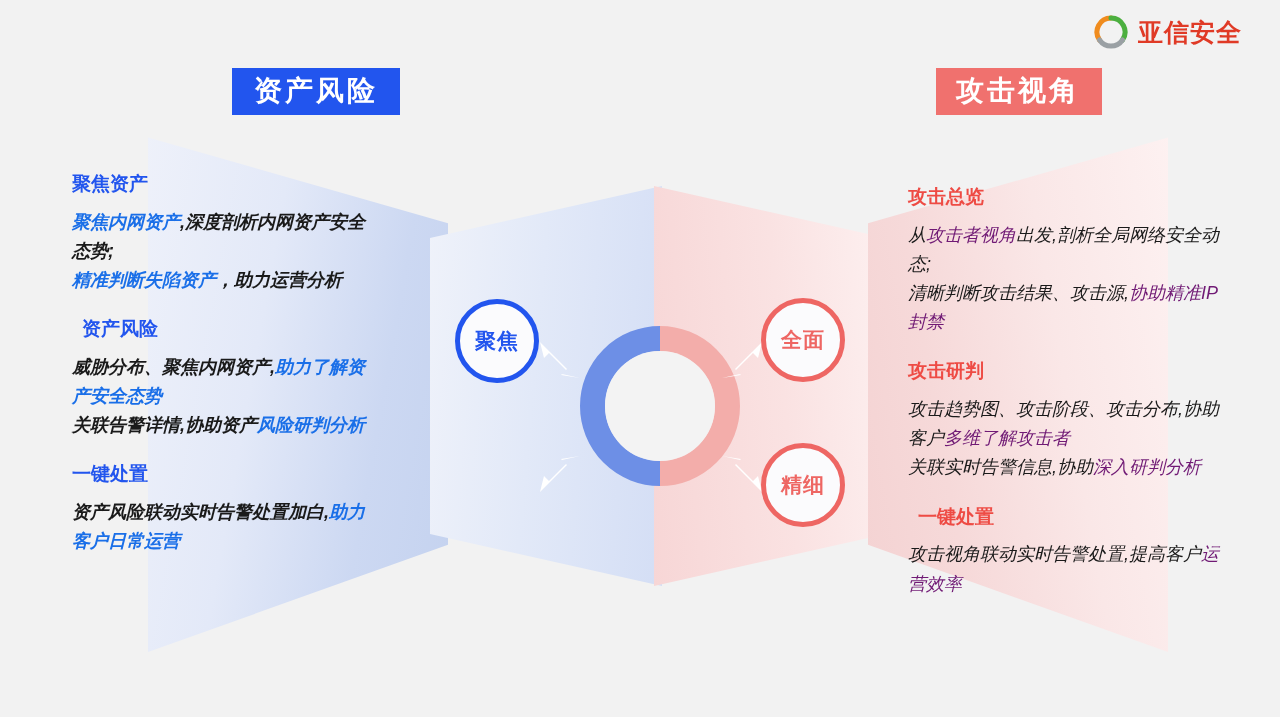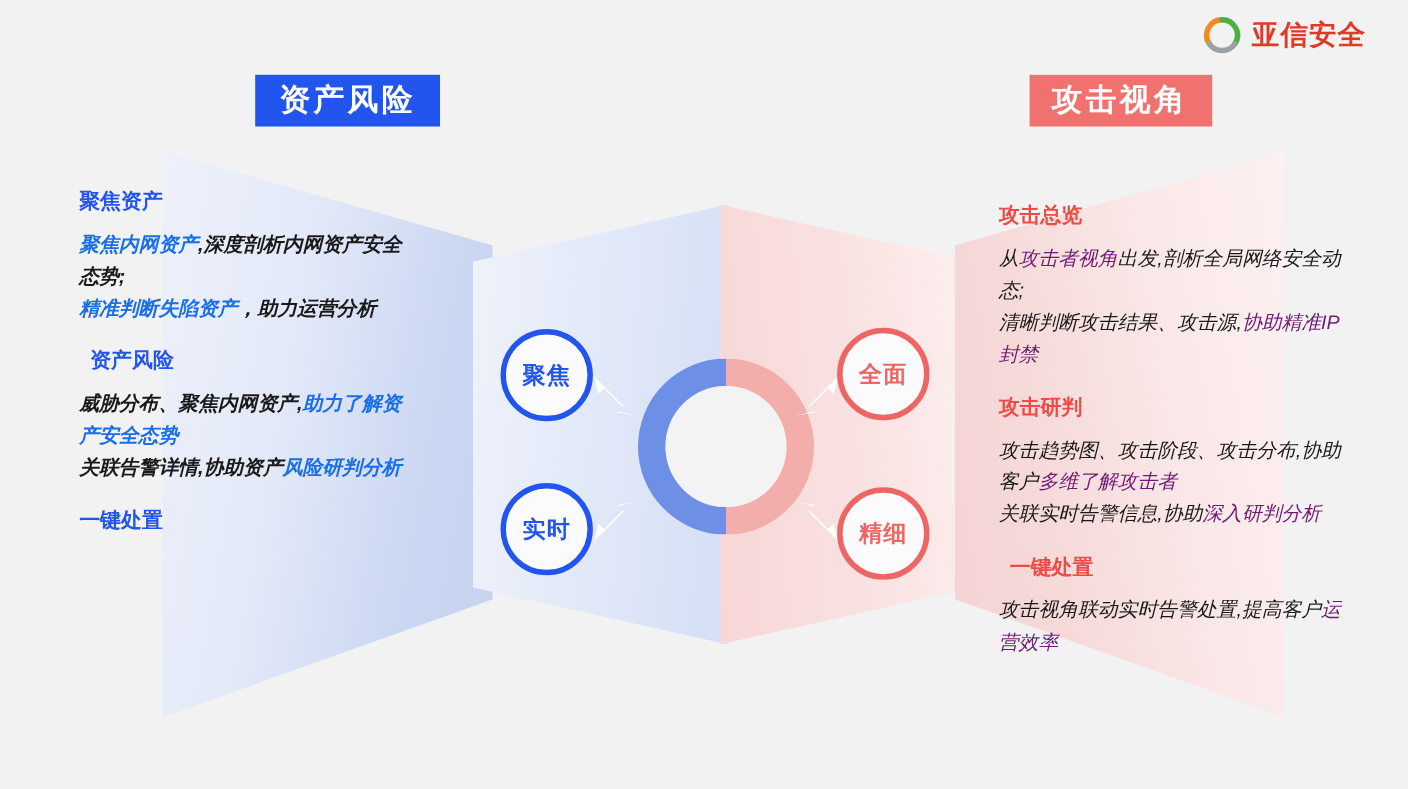--- a/index.html
+++ b/index.html
@@ -227,33 +227,33 @@
       <path d="M8 48 L26 44 L21 39 L38 22 L48 12 L44 28 L39 23 L22 40 L27 45 Z" fill="#ffffff"></path>
     </svg>
   </div>
   <div class="arrow" style="left:714px; top:444px;">
     <svg width="60" height="60" viewBox="0 0 60 60">
       <path d="M8 12 L26 16 L21 21 L38 38 L48 48 L44 32 L39 37 L22 20 L27 15 Z" fill="#ffffff"></path>
     </svg>
   </div>
 
   <div class="bubble bubble-blue b-focus">聚焦</div>
-  <div class="bubble bubble-blue b-realtime">实时</div>
   <div class="bubble bubble-red  b-full">全面</div>
   <div class="bubble bubble-red  b-fine">精细</div>
 
 
   <div class="col col-left">
     <div class="sec-head blue s1">聚焦资产</div>
     <div class="sec-body"><span class="hl">聚焦内网资产</span><span>,深度剖析内网资产安全态势;</span><br><span class="hl">精准判断失陷资产</span><span>，助力运营分析</span></div>
 
     <div class="sec-head blue indent">资产风险</div>
     <div class="sec-body"><span>威胁分布、聚焦内网资产,</span><span class="hl">助力了解资产安全态势</span><br><span>关联告警详情,协助资产</span><span class="hl">风险研判分析</span></div>
 
     <div class="sec-head blue">一键处置</div>
+    <div class="sec-body"><span>资产风险联动实时告警处置加白,</span><span class="hl">助力客户日常运营</span></div>
   </div>
 
   <div class="col col-right">
     <div class="sec-head red s1">攻击总览</div>
     <div class="sec-body"><span>从</span><span class="hl">攻击者视角</span><span>出发,剖析全局网络安全动态;</span><br><span>清晰判断攻击结果、攻击源,</span><span class="hl">协助精准IP封禁</span></div>
 
     <div class="sec-head red">攻击研判</div>
     <div class="sec-body"><span>攻击趋势图、攻击阶段、攻击分布,协助客户</span><span class="hl">多维了解攻击者</span><br><span>关联实时告警信息,协助</span><span class="hl">深入研判分析</span></div>
 
     <div class="sec-head red indent">一键处置</div>

